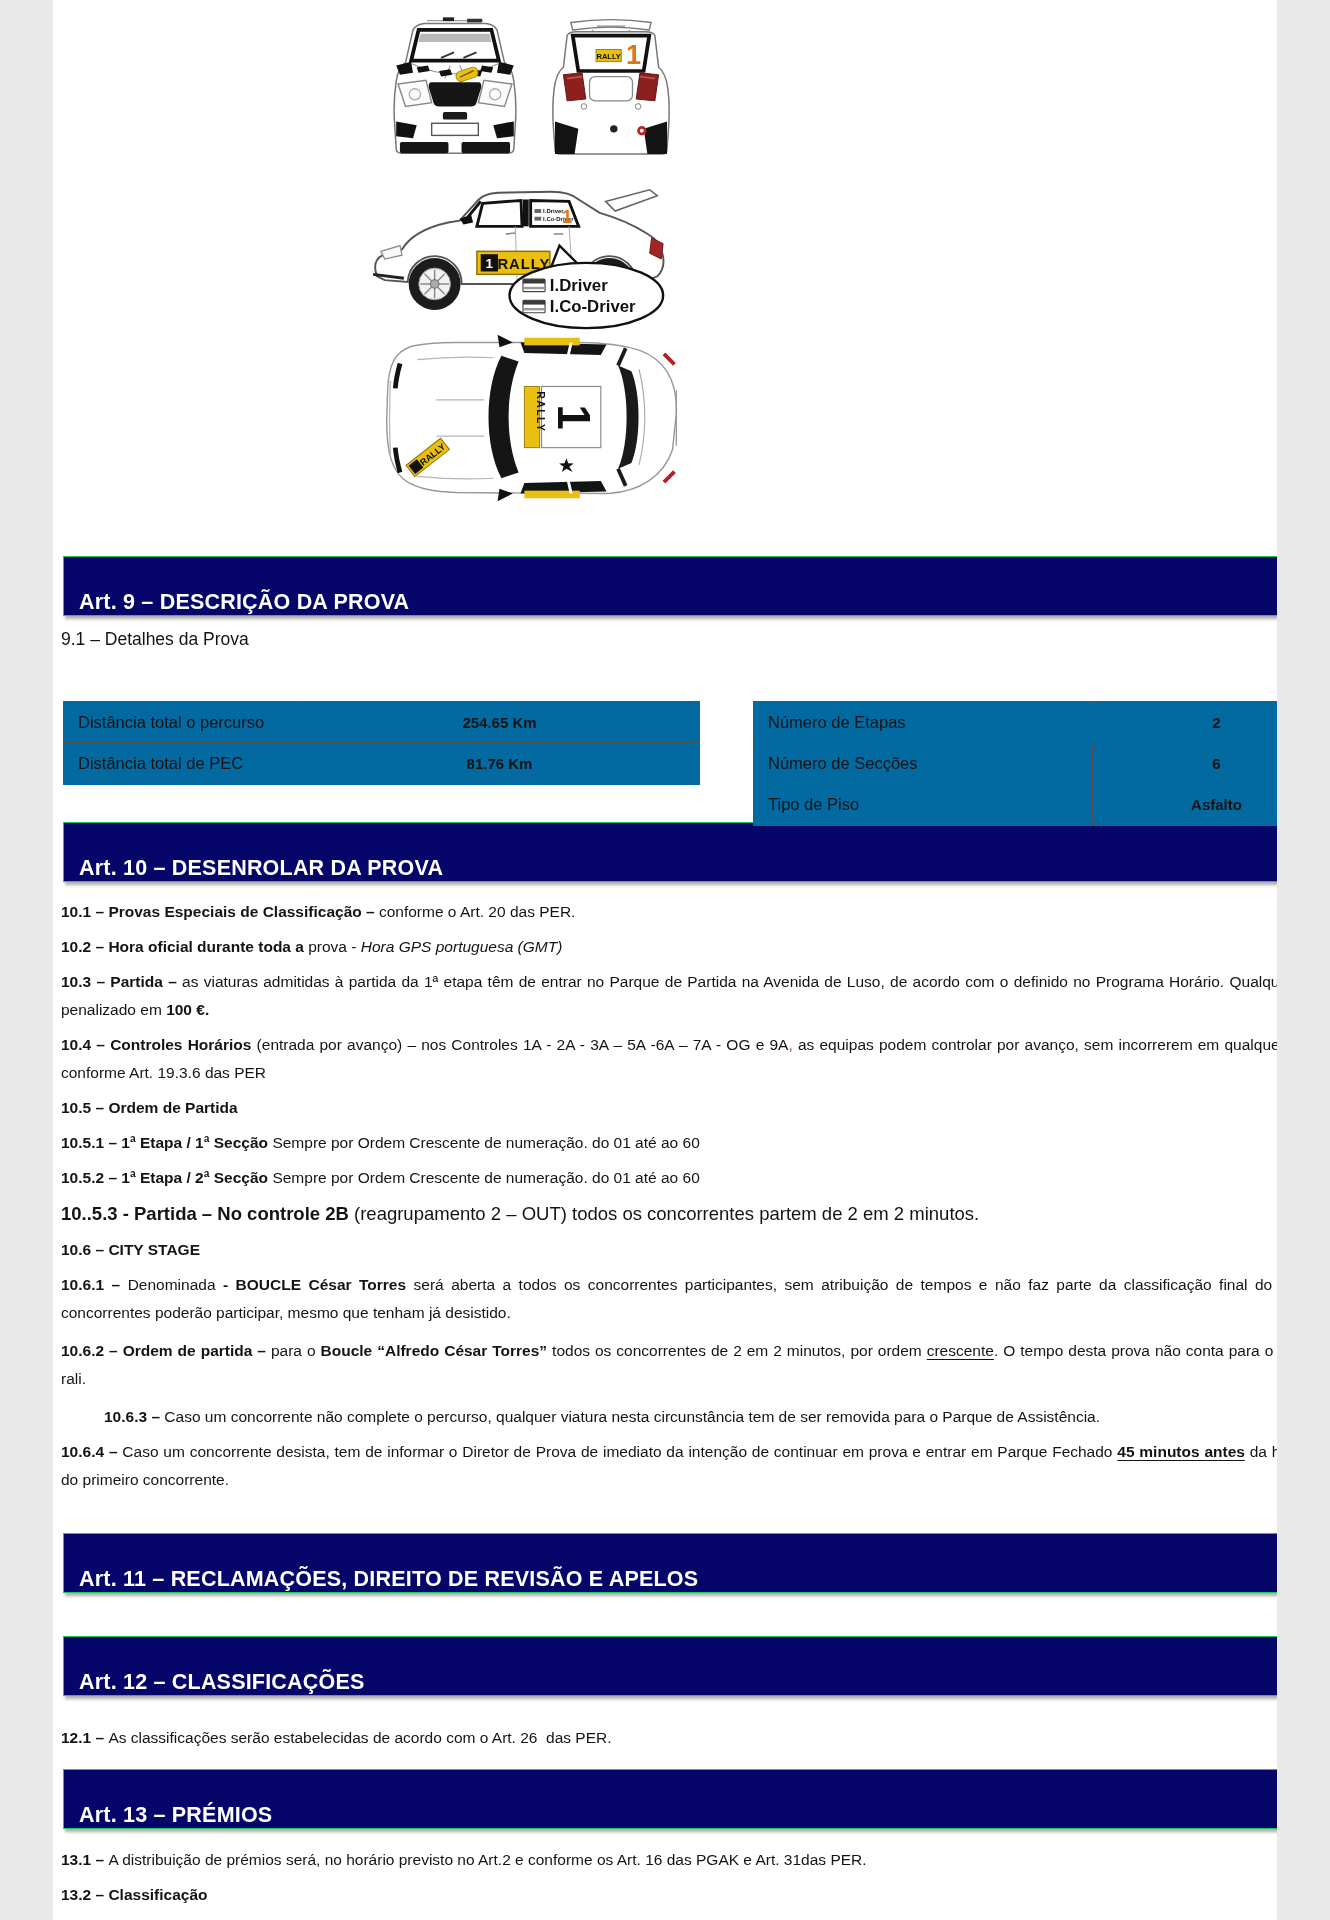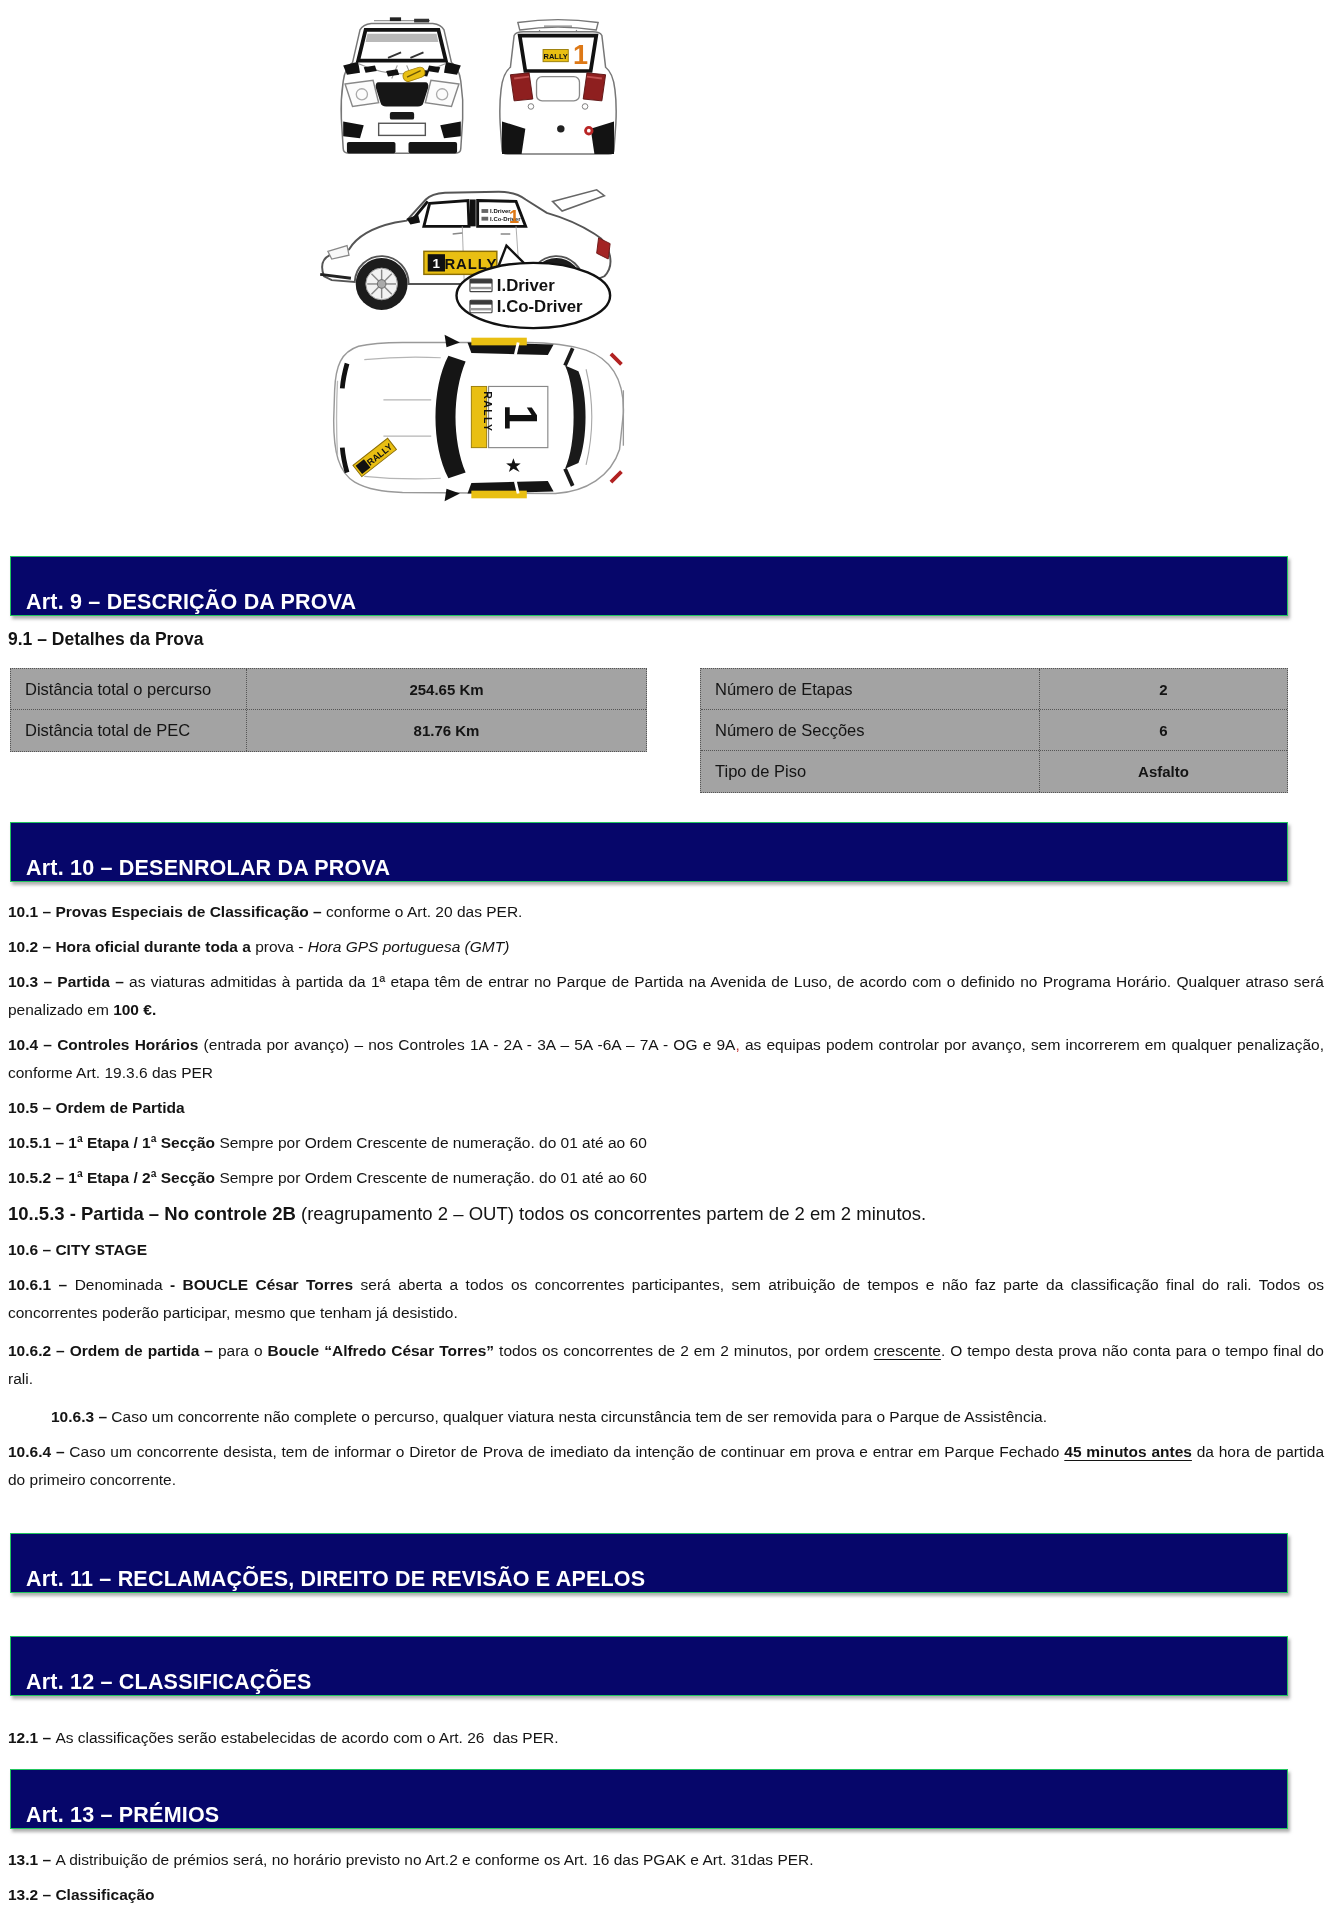--- a/index.html
+++ b/index.html
@@ -1,31 +1,31 @@
 <!DOCTYPE html>
 <html style="--banner: #06066a; --yellow: #e9bf12; --orange: #dd7816;"><head>
 <meta charset="utf-8">
 <style>
   html,body{margin:0;padding:0;background:#e9e9e9}
-  .page{position:relative;width:1330px;height:1920px;margin:0 auto;background:#fff;
+  .page{position:relative;width:1224px;height:1920px;margin:0 auto;background:#fff;
         font-family:"Liberation Sans",sans-serif;color:#141414;overflow:hidden}
   svg text{font-family:"Liberation Sans",sans-serif}
 
   
   .banner{position:absolute;left:10px;width:1278px;height:60px;box-sizing:border-box;
           background:var(--banner,#06066a);color:#fff;display:flex;align-items:flex-end;
           padding-left:15px;font-weight:bold;font-size:21.5px;letter-spacing:.2px;
           border:1px solid #22c55e;box-shadow:2px 3px 3px rgba(110,110,110,.55)}
   .b9{top:556px}.b10{top:822px}.b11{top:1533px}.b12{top:1636px}.b13{top:1769px}
 
   
-  .h91{position:absolute;left:8px;top:629px;font-weight:bold;font-size:17.5px}
-
-  
-  .dtable{position:absolute;top:668px;border:1.4px dotted #555;background:#a3a3a3;box-sizing:border-box}
+  .h91{position:absolute;left:8px;top:629px;font-weight:normal;font-size:17.5px}
+
+  
+  .dtable{position:absolute;top:701px;border:1.4px dotted #555;background:#0369a1;box-sizing:border-box}
   .table-left{left:10px;width:637px}
   .table-right{left:700px;width:588px}
   .trow{display:flex;height:41px;border-bottom:1.4px dotted #555;box-sizing:border-box}
   .trow:last-child{border-bottom:none}
   .tlabel{display:flex;align-items:center;padding-left:14px;border-right:1.4px dotted #555;
           font-size:16.5px;box-sizing:border-box}
   .table-left .tlabel{width:236px}
   .table-right .tlabel{width:339px}
   .tvalue{flex:1;display:flex;align-items:center;justify-content:center;font-weight:bold;font-size:15px}
 

